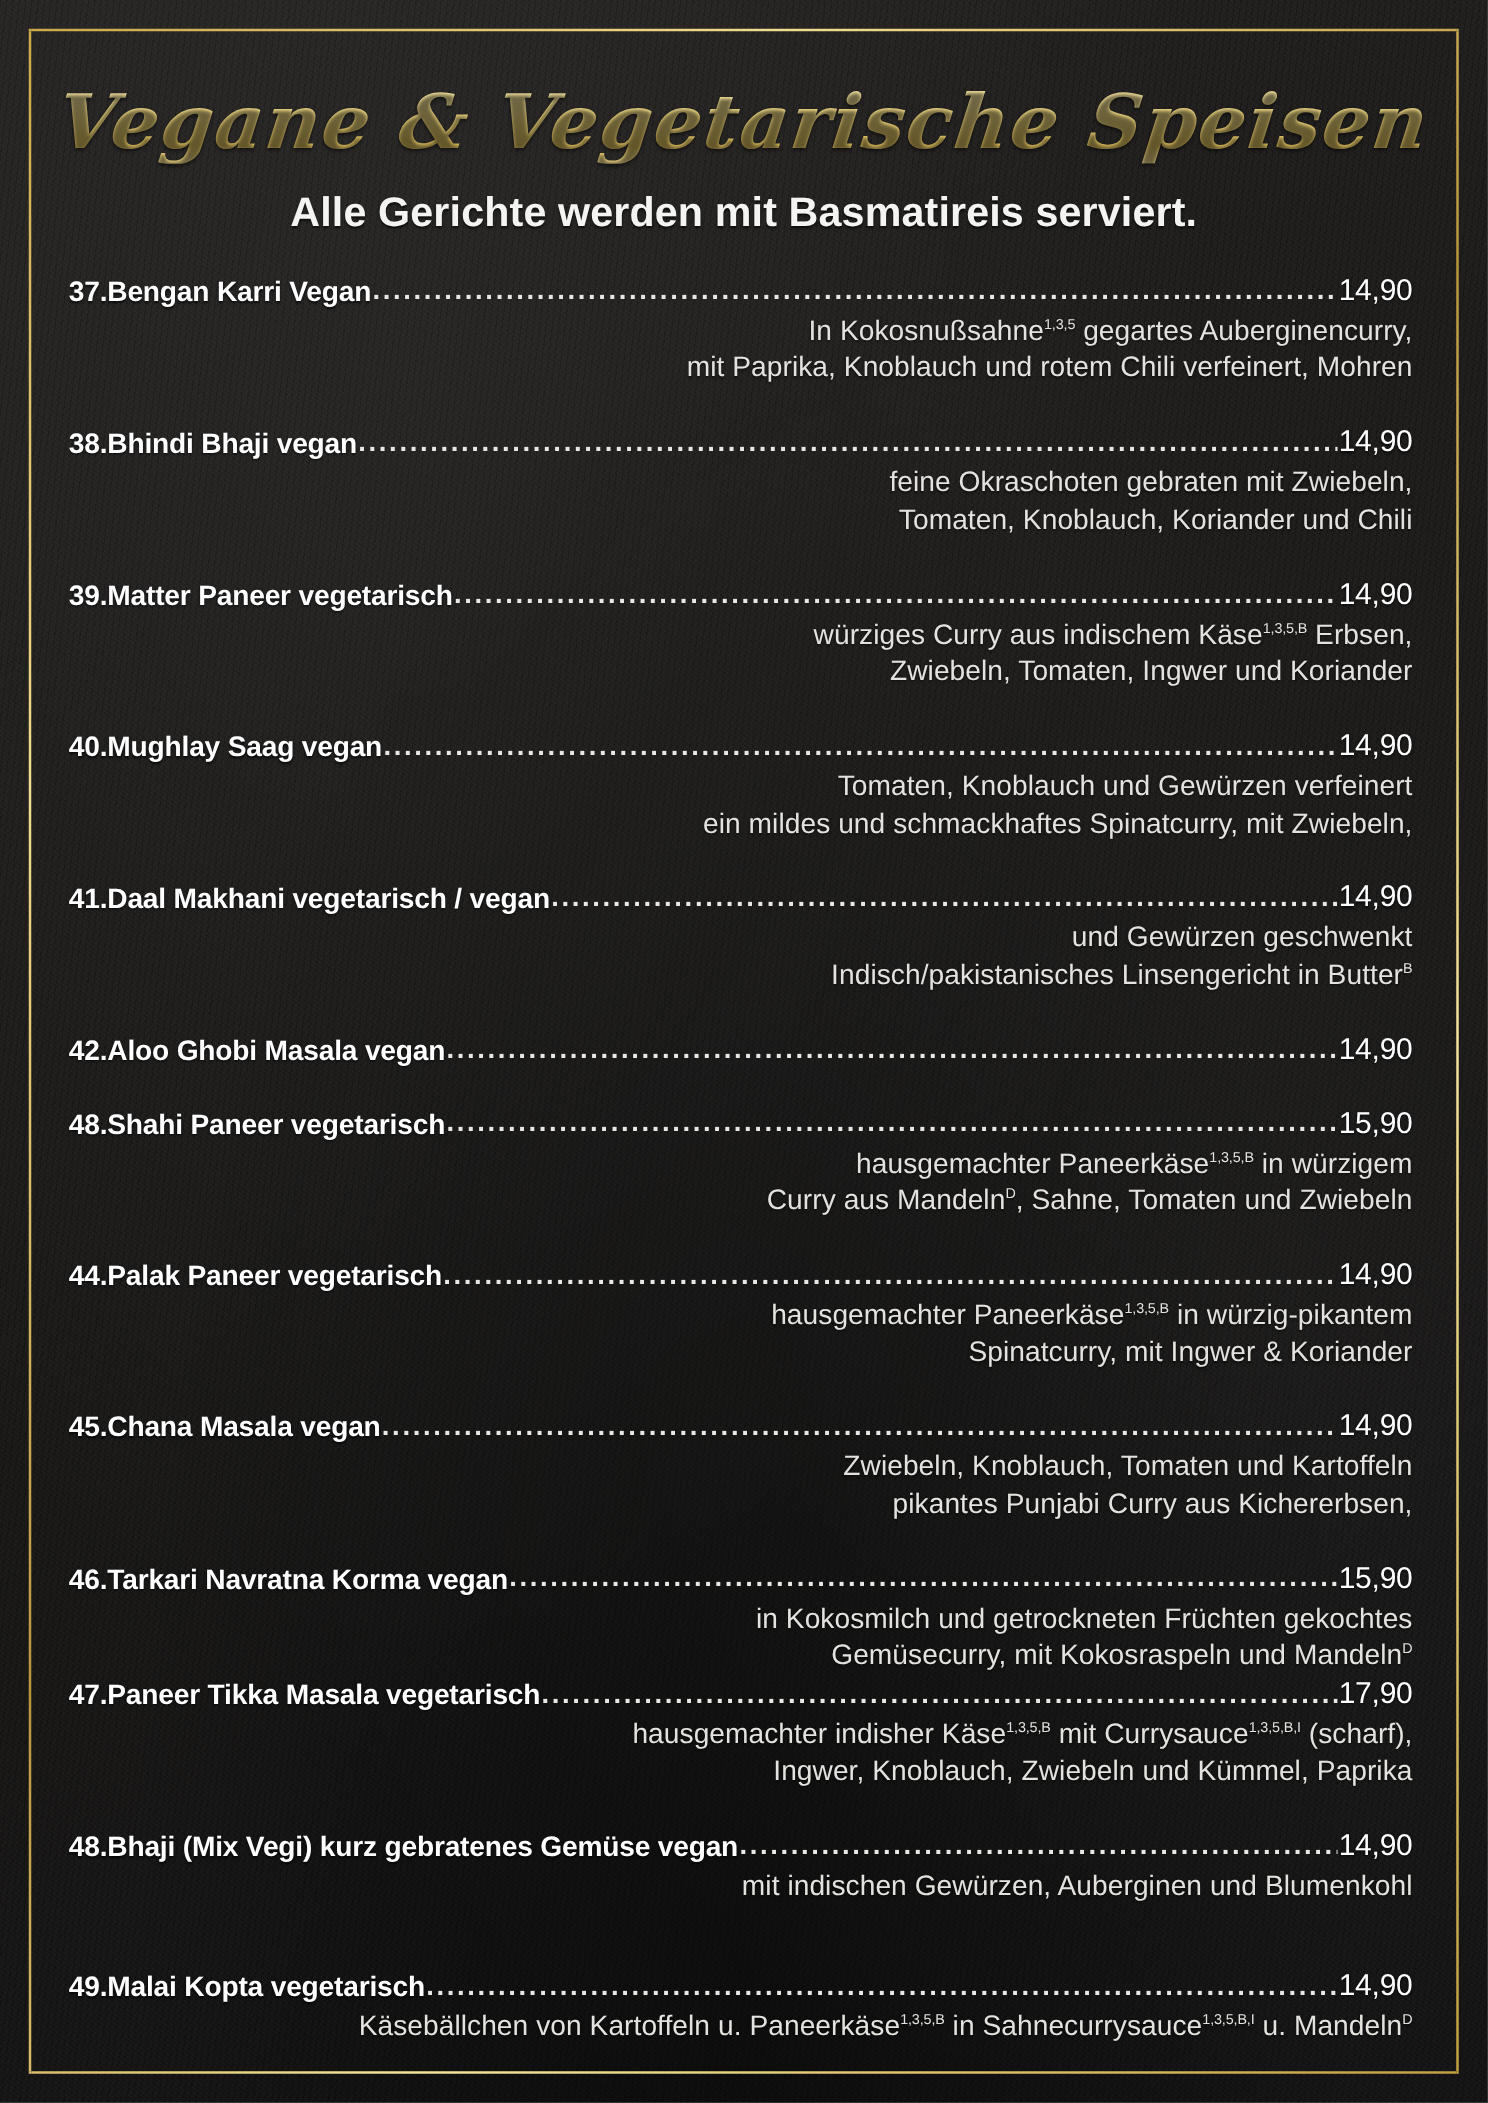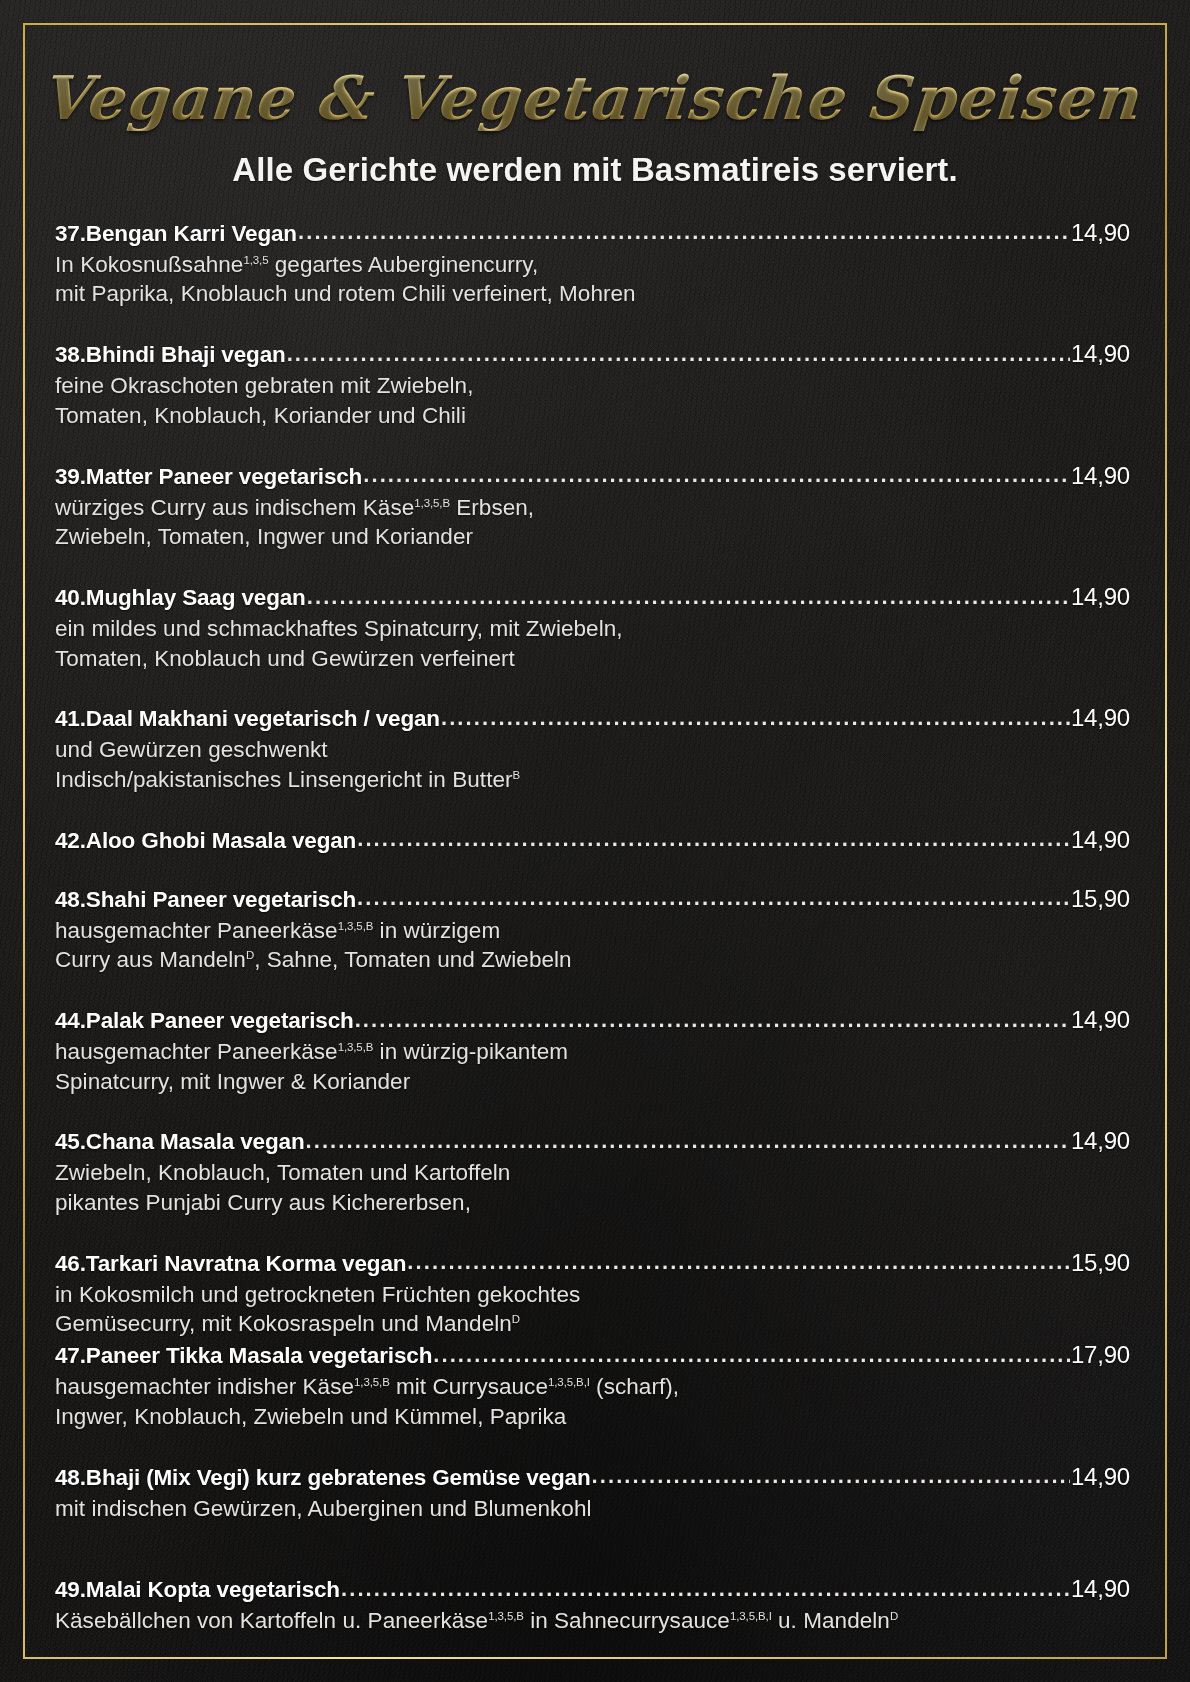--- a/index.html
+++ b/index.html
@@ -134,21 +134,21 @@
     flex: 0 0 auto;
     font-size: 24px;
     font-weight: normal;
     color: #ffffff;
     letter-spacing: -0.2px;
     text-shadow: 0 1px 2px rgba(0,0,0,0.75);
     text-align: right;
   }
 
   .dish-desc {
-    text-align: left;
+    text-align: right;
     font-size: 22.5px;
     font-weight: 300;
     color: #e3e2de;
     line-height: 1.32;
     margin-top: 3px;
     letter-spacing: 0.05px;
     text-shadow: 0 1px 2px rgba(0,0,0,0.6);
   }
   .dish-desc .ln { display: block; }
   .dish-desc sup {
@@ -222,22 +222,22 @@
           </div>
         </div>
         <div class="gap-lg"></div>
         <div class="dish">
           <div class="dish-headline">
             <span class="dish-name">40.Mughlay Saag vegan</span>
             <span class="leader"></span>
             <span class="dish-price">14,90</span>
           </div>
           <div class="dish-desc">
+            <span class="ln">Tomaten, Knoblauch und Gewürzen verfeinert</span>
             <span class="ln">ein mildes und schmackhaftes Spinatcurry, mit Zwiebeln,</span>
-            <span class="ln">Tomaten, Knoblauch und Gewürzen verfeinert</span>
           </div>
         </div>
         <div class="gap-lg"></div>
         <div class="dish">
           <div class="dish-headline">
             <span class="dish-name">41.Daal Makhani vegetarisch / vegan</span>
             <span class="leader"></span>
             <span class="dish-price">14,90</span>
           </div>
           <div class="dish-desc">

